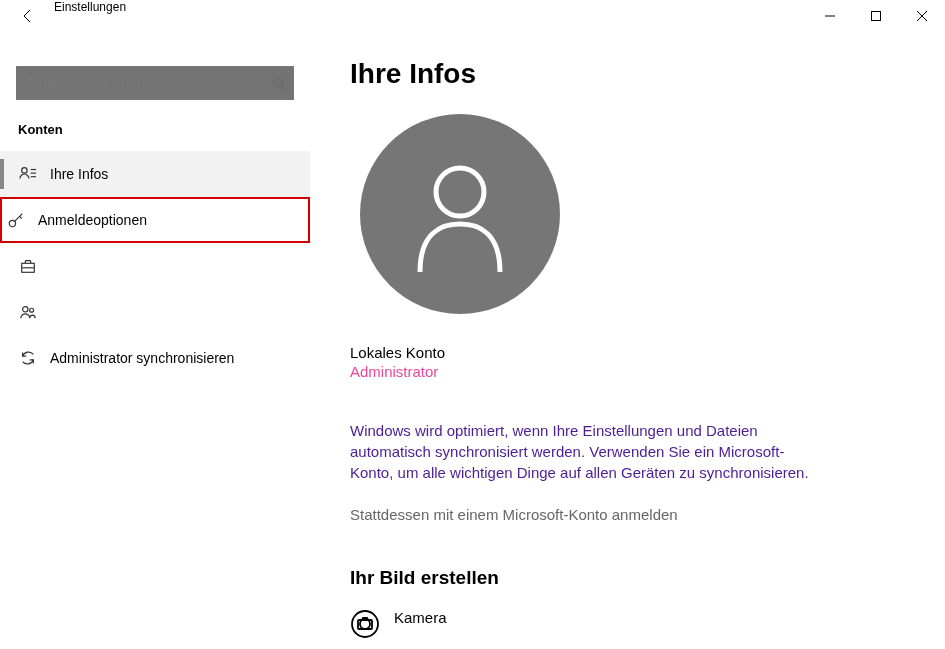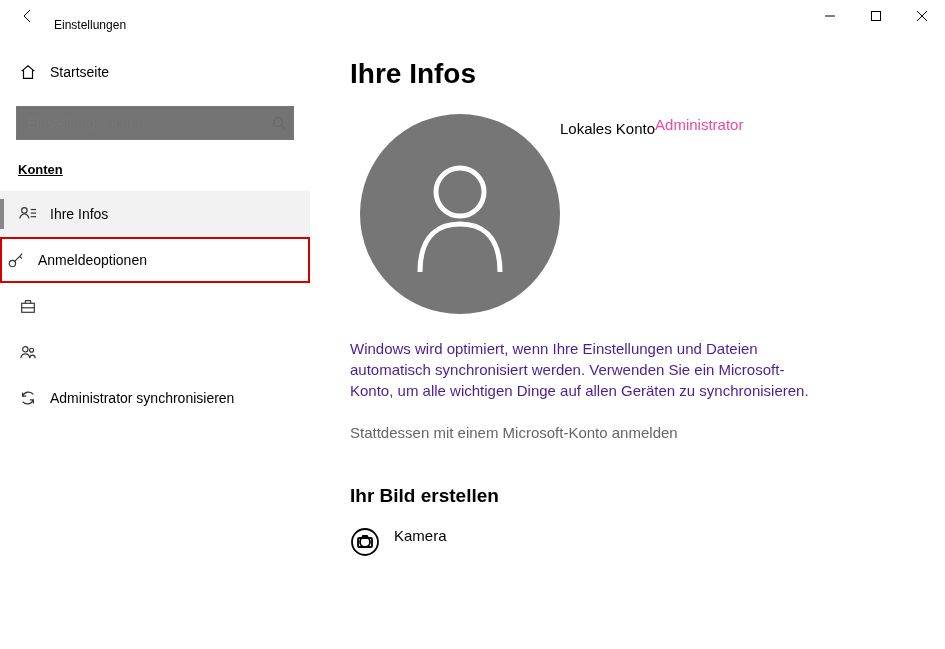--- a/index.html
+++ b/index.html
@@ -11,21 +11,21 @@
     width: 945px;
     height: 649px;
     overflow: hidden;
     display: flex;
     flex-direction: column;
   }
   
   .titlebar {
     height: 32px;
     display: flex;
-    align-items: flex-end;
+    align-items: flex-start;
     padding-left: 8px;
     background: #fff;
   }
   .titlebar .back {
     width: 40px;
     height: 32px;
     display: flex;
     align-items: center;
     justify-content: center;
     cursor: pointer;
@@ -94,21 +94,20 @@
     position: absolute;
     right: 8px;
     top: 50%;
     transform: translateY(-50%);
     pointer-events: none;
   }
   .section-label {
     margin: 22px 0 14px 18px;
     font-size: 13px;
     font-weight: 600;
-    text-decoration: underline;
   }
   .nav {
     display: flex;
     flex-direction: column;
   }
   .nav-item {
     display: flex;
     align-items: center;
     height: 46px;
     padding-left: 18px;
@@ -149,21 +148,21 @@
     padding: 26px 40px 0 40px;
     overflow-y: auto;
   }
   .page-title {
     font-size: 28px;
     font-weight: 600;
     margin-bottom: 24px;
   }
   .avatar-block {
     display: flex;
-    flex-direction: row;
+    flex-direction: column;
     align-items: flex-start;
   }
   .avatar {
     width: 200px;
     height: 200px;
     border-radius: 50%;
     background: #767676;
     display: flex;
     align-items: center;
     justify-content: center;
@@ -233,28 +232,20 @@
   </div>
   <div class="winbtn">
     <svg width="10" height="10" viewBox="0 0 10 10">
         <path d="M0 0 L10 10 M10 0 L0 10" stroke-width="1"></path>
       </svg>
   </div>
 </div>
 
 <div class="body">
   <div class="sidebar">
-    <div class="home-row">
-      <span class="icon-slot">
-        <svg width="18" height="18" viewBox="0 0 20 20" fill="none" stroke="#000" stroke-width="1.3">
-            <path d="M3 9 L10 3 L17 9 M5 8 V17 H15 V8"></path>
-          </svg>
-      </span>
-      <span class="lbl">Startseite</span>
-    </div>
 
     <div class="search-wrap">
       <input class="search-input" type="text" placeholder="Einstellung suchen" style="">
       <span class="search-icon-inset">
         <svg width="14" height="14" viewBox="0 0 16 16" fill="none" stroke="#666" stroke-width="1.2">
             <circle cx="7" cy="7" r="5"></circle>
             <line x1="11" y1="11" x2="15" y2="15"></line>
           </svg>
       </span>
     </div>

